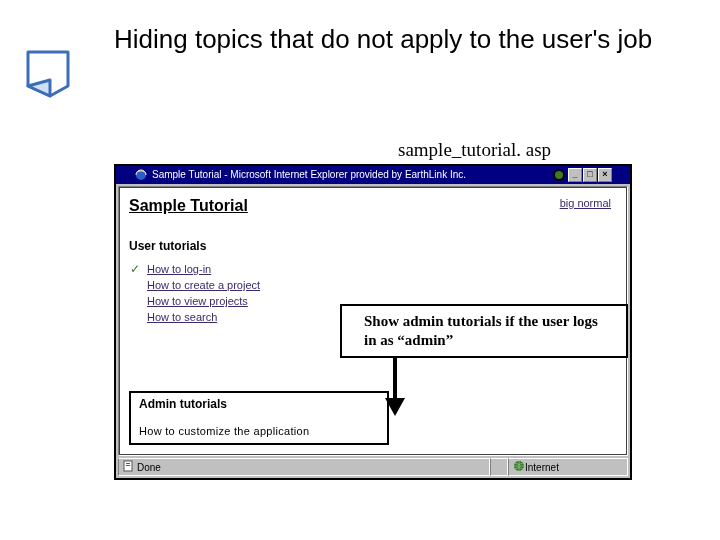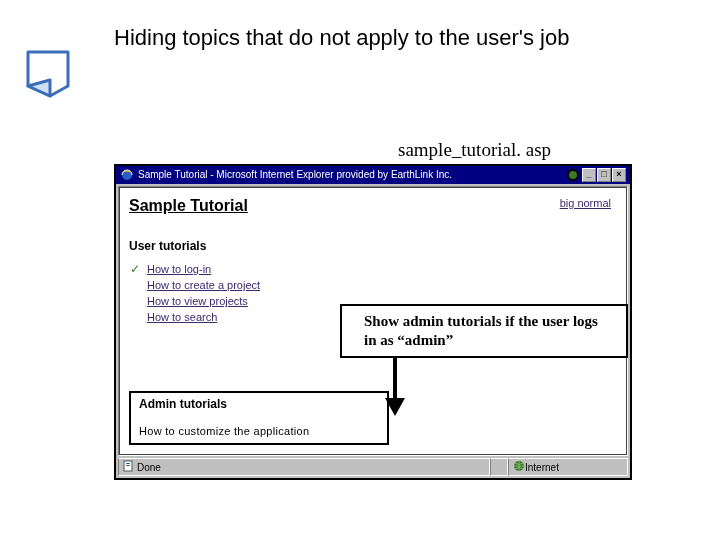--- a/index.html
+++ b/index.html
@@ -16,21 +16,21 @@
     left: 18px;
     top: 42px;
     width: 60px;
     height: 60px;
   }
   .slide-title {
     position: absolute;
     left: 114px;
     top: 25px;
     width: 570px;
-    font-size: 22px;
+    font-size: 26px;
     color: #000;
     line-height: 1.15;
     font-weight: 400;
   }
   .filename {
     position: absolute;
     left: 398px;
     top: 140px;
     font: 400 19px/1 "Times New Roman", serif;
     color: #000;
@@ -42,21 +42,21 @@
     width: 518px;
     height: 316px;
     border: 2px solid #000;
     background: #c0c0c0;
   }
   .titlebar {
     height: 18px;
     background: #000080;
     display: flex;
     align-items: center;
-    padding: 0 4px;
+    padding: 0 18px;
     position: relative;
   }
   .tb-ie-icon {
     width: 14px; height: 14px;
     display: flex; align-items: center; justify-content: center;
     margin-right: 4px;
   }
   .tb-text {
     color: #fff;
     font: 400 10px/1 Tahoma, sans-serif;

